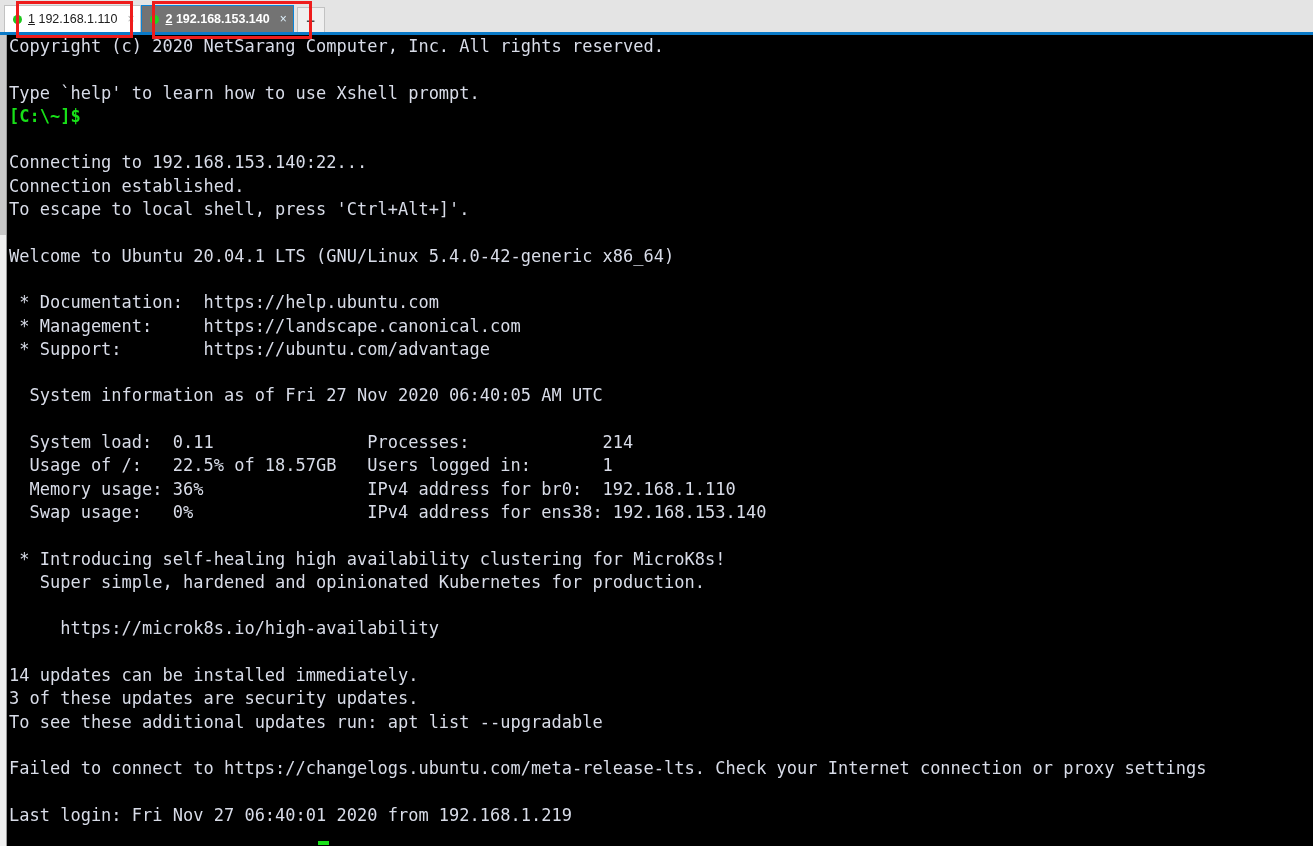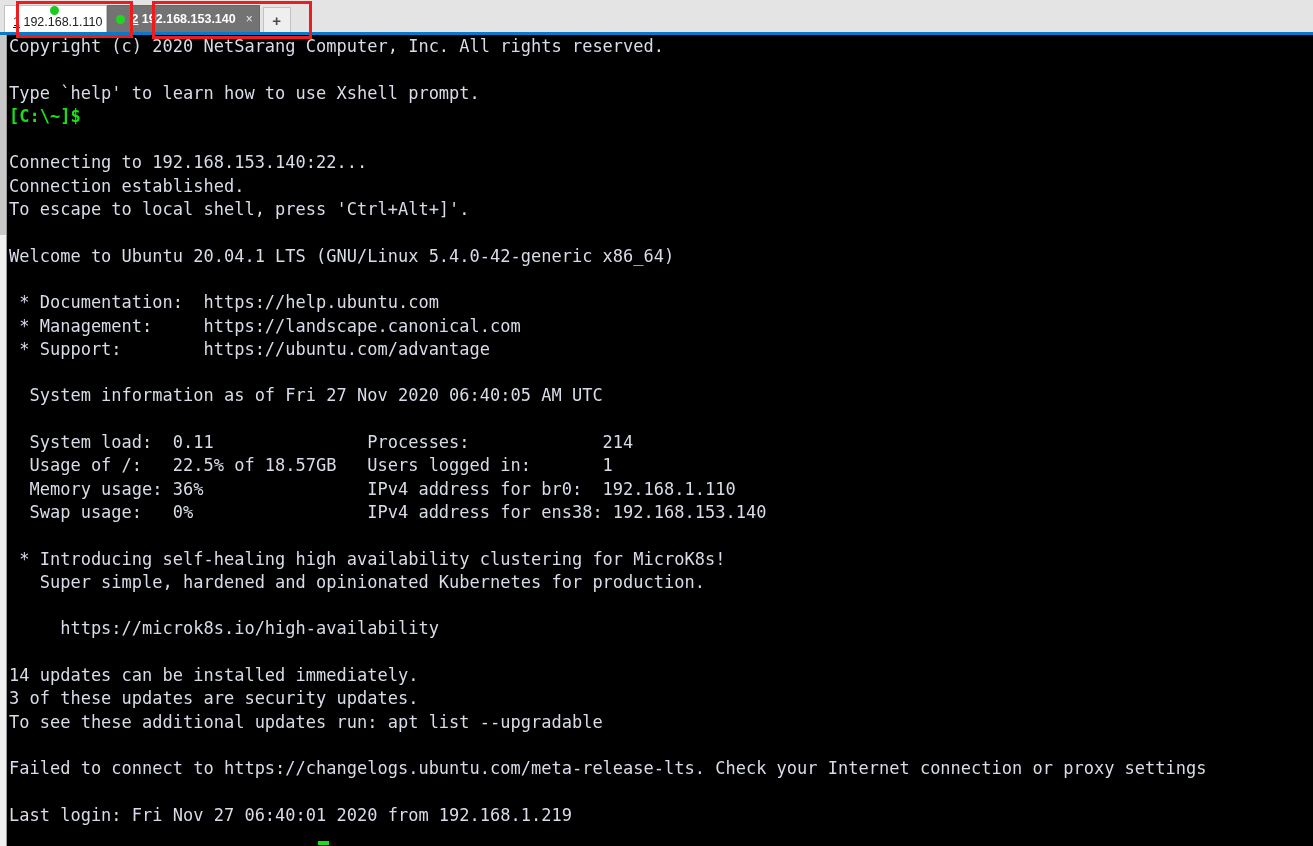--- a/index.html
+++ b/index.html
@@ -49,21 +49,20 @@
     font-family: "Liberation Sans", sans-serif;
     font-size: 12.5px;
     white-space: nowrap;
     cursor: default;
   }
   .tab.inactive {
     background: #ffffff;
     color: #202020;
     border: 1px solid #c2c2c2;
     border-bottom: none;
-    flex-direction: column;
   }
   .tab.active {
     background: #737373;
     color: #ffffff;
     border: 1px solid #0a84d8;
     border-bottom: none;
     font-weight: bold;
   }
   .tab-dot {
     width: 9px;

